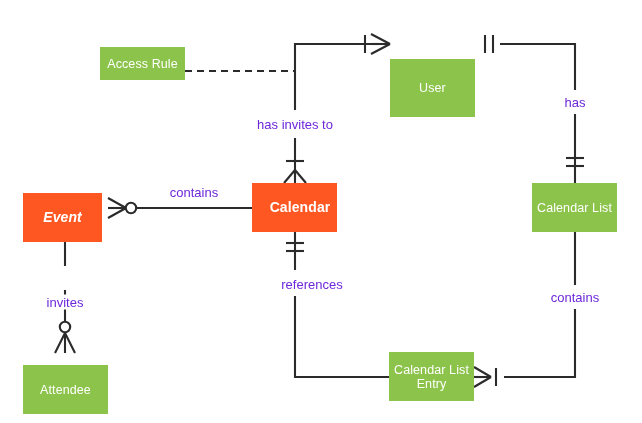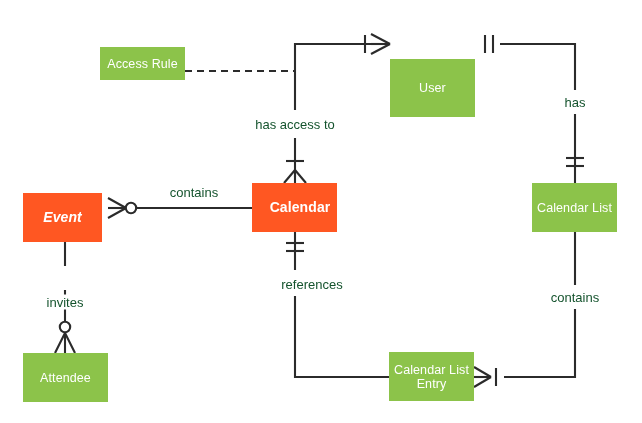--- a/index.html
+++ b/index.html
@@ -40,21 +40,21 @@
     -webkit-font-smoothing: antialiased;
   }
   .entity.green { background: #8cc34a; }
   .entity.orange {
     background: #ff5722;
     font-size: 14px;
     font-weight: bold;
   }
   .edge-label {
     position: absolute;
-    color: #14532d;
+    color: #6d28d9;
     font-size: 13px;
     white-space: nowrap;
     transform: translate(-50%, -50%);
     z-index: 4;
     background: #ffffff;
     padding: 0 2px;
   }
 </style>
 </head>
 <body>
@@ -148,30 +148,30 @@
   </div>
 
   <div class="entity orange" style="left:23px; top:193px; width:79px; height:49px;font-style:italic;">
     <span>Event</span>
   </div>
 
   <div class="entity orange" style="left:252px; top:183px; width:85px; height:49px;padding-left:11px;">
     <span>Calendar</span>
   </div>
 
-  <div class="entity green" style="left:23px; top:353px; width:85px; height:49px;">
+  <div class="entity green" style="left:23px; top:365px; width:85px; height:49px;">
     <span>Attendee</span>
   </div>
 
   <div class="entity green" style="left:389px; top:352px; width:85px; height:49px;">
     <span style="white-space:pre-line;">Calendar List
 Entry</span>
   </div>
 
-  <div class="edge-label" style="left:295px; top:124px;">has access to</div>
+  <div class="edge-label" style="left:295px; top:124px;">has invites to</div>
 
   <div class="edge-label" style="left:575px; top:102px;">has</div>
 
   <div class="edge-label" style="left:194px; top:192px;">contains</div>
 
   <div class="edge-label" style="left:65px; top:278px;margin-top:24px;">invites</div>
 
   <div class="edge-label" style="left:312px; top:284px;">references</div>
 
   <div class="edge-label" style="left:575px; top:297px;">contains</div>

